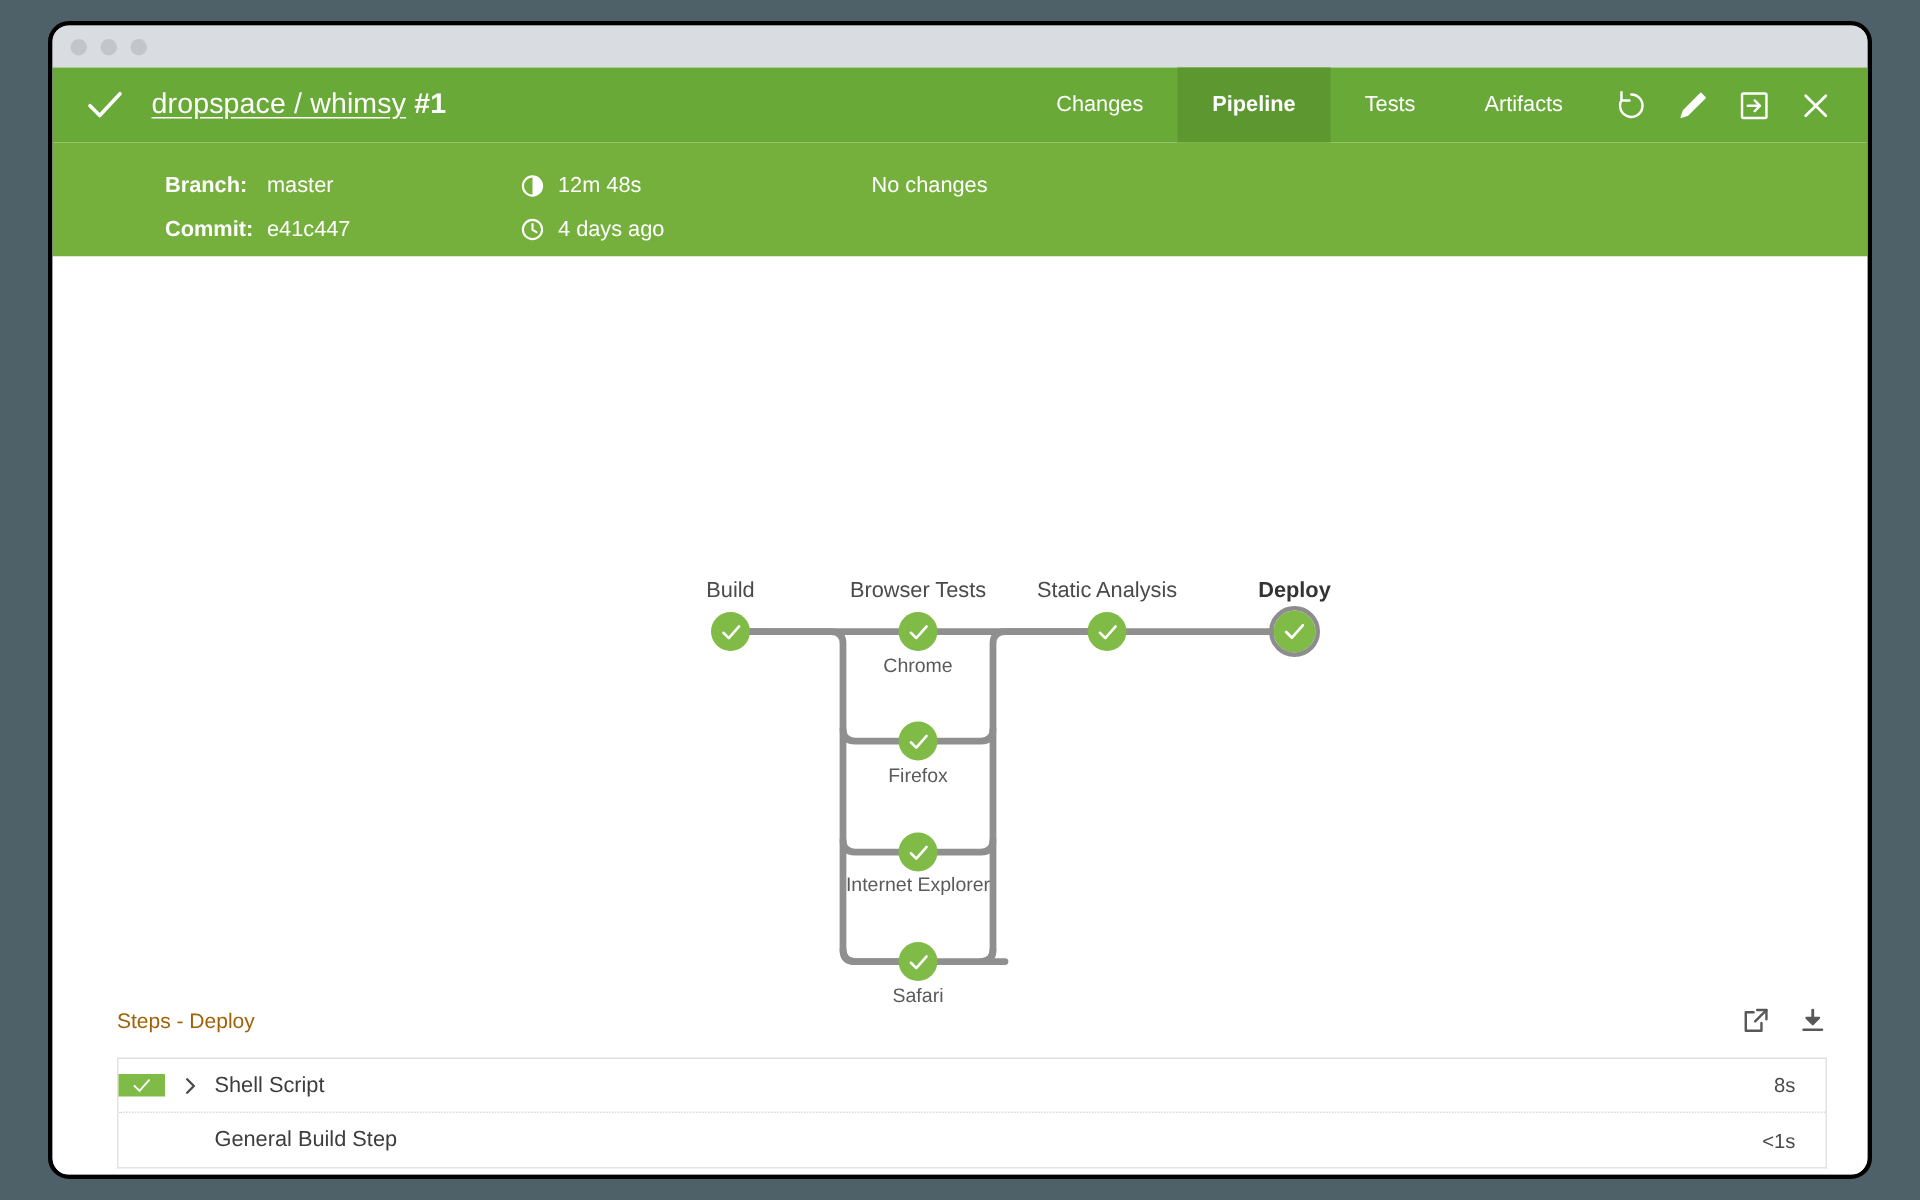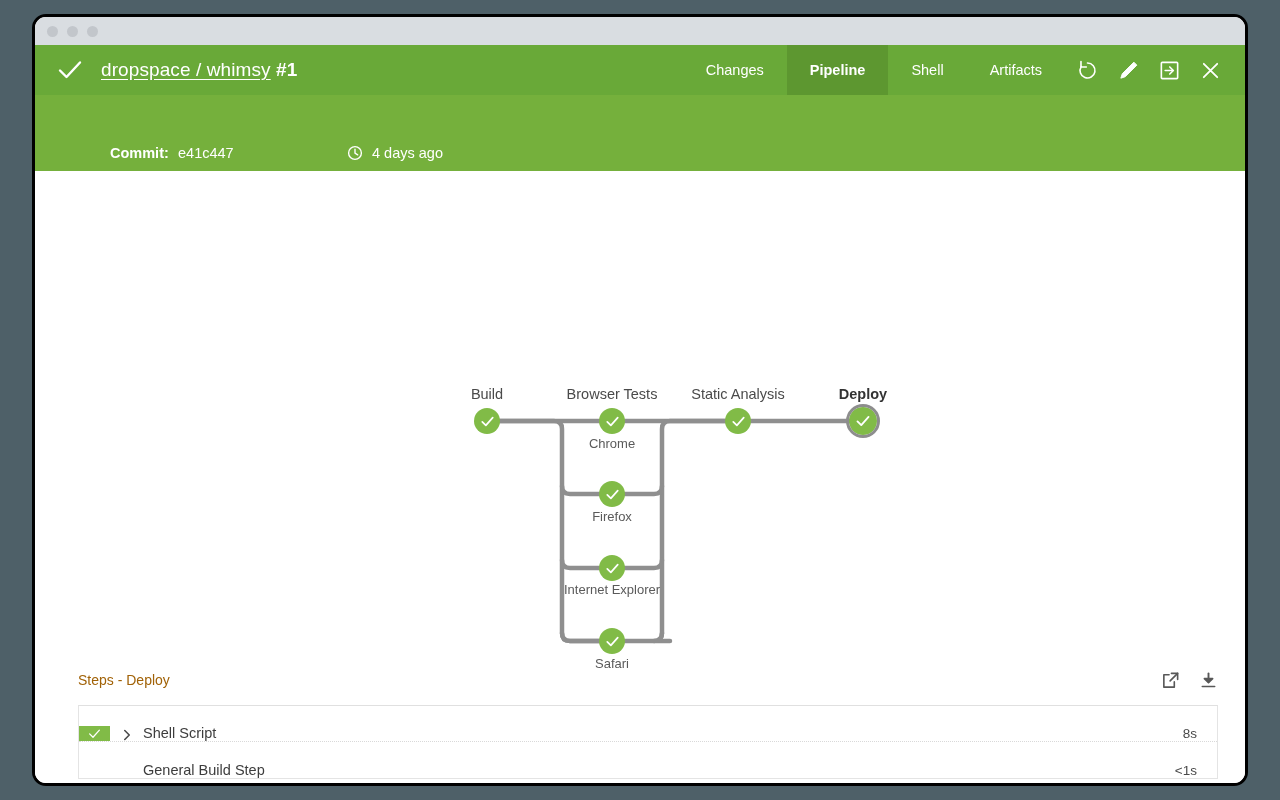--- a/index.html
+++ b/index.html
@@ -243,21 +243,21 @@
     cursor: pointer;
   }
 
   .steps-list {
     border: 1px solid #e4e4e4;
     border-top: 1px solid #e0e0e0;
     background: #ffffff;
   }
   .step-row {
     display: flex;
-    align-items: flex-end;
+    align-items: center;
     height: 36px;
     border-bottom: 1px dotted #d9d9d9;
     cursor: pointer;
   }
   .step-row:last-child { border-bottom: none; }
 
   .step-status {
     width: 31px;
     flex: 0 0 auto;
     background: #81bb47;
@@ -313,21 +313,21 @@
     </div>
 
     <div class="header-tabs">
       <div class="tab">
         <span>Changes</span>
       </div>
       <div class="tab active">
         <span>Pipeline</span>
       </div>
       <div class="tab">
-        <span>Shell</span>
+        <span>Tests</span>
       </div>
       <div class="tab">
         <span>Artifacts</span>
       </div>
     </div>
 
     <div class="header-actions">
       <span class="hdr-icon">
         <svg viewBox="0 0 24 24" width="23" height="23">
           <path d="M12 4.2 A7.8 7.8 0 1 1 5.4 7.9" fill="none" stroke="#ffffff" stroke-width="1.7" stroke-linecap="round"></path>
@@ -349,20 +349,38 @@
       <span class="hdr-icon">
         <svg viewBox="0 0 24 24" width="23" height="23">
           <path d="M5 5 L19 19 M19 5 L5 19" fill="none" stroke="#ffffff" stroke-width="1.9" stroke-linecap="round"></path>
         </svg>
       </span>
     </div>
   </div>
 
   <div class="info-bar">
 
+    <div class="info-row r1">
+      <div class="info-cell c1">
+        <span class="info-key">Branch:</span>
+        <span class="info-val">master</span>
+      </div>
+      <div class="info-cell c2">
+        <span class="mini-icon">
+          <svg viewBox="0 0 16 16" width="16" height="16">
+            <circle cx="8" cy="8" r="6.4" fill="none" stroke="#ffffff" stroke-width="1.4"></circle>
+            <path d="M8 1.6 A6.4 6.4 0 0 1 8 14.4 Z" fill="#ffffff"></path>
+          </svg>
+        </span>
+        <span class="info-val">12m 48s</span>
+      </div>
+      <div class="info-cell c3">
+        <span class="info-val">No changes</span>
+      </div>
+    </div>
 
     <div class="info-row r2">
       <div class="info-cell c1">
         <span class="info-key">Commit:</span>
         <span class="info-val">e41c447</span>
       </div>
       <div class="info-cell c2">
         <span class="mini-icon">
           <svg viewBox="0 0 16 16" width="16" height="16">
             <circle cx="8" cy="8" r="6.4" fill="none" stroke="#ffffff" stroke-width="1.4"></circle>

